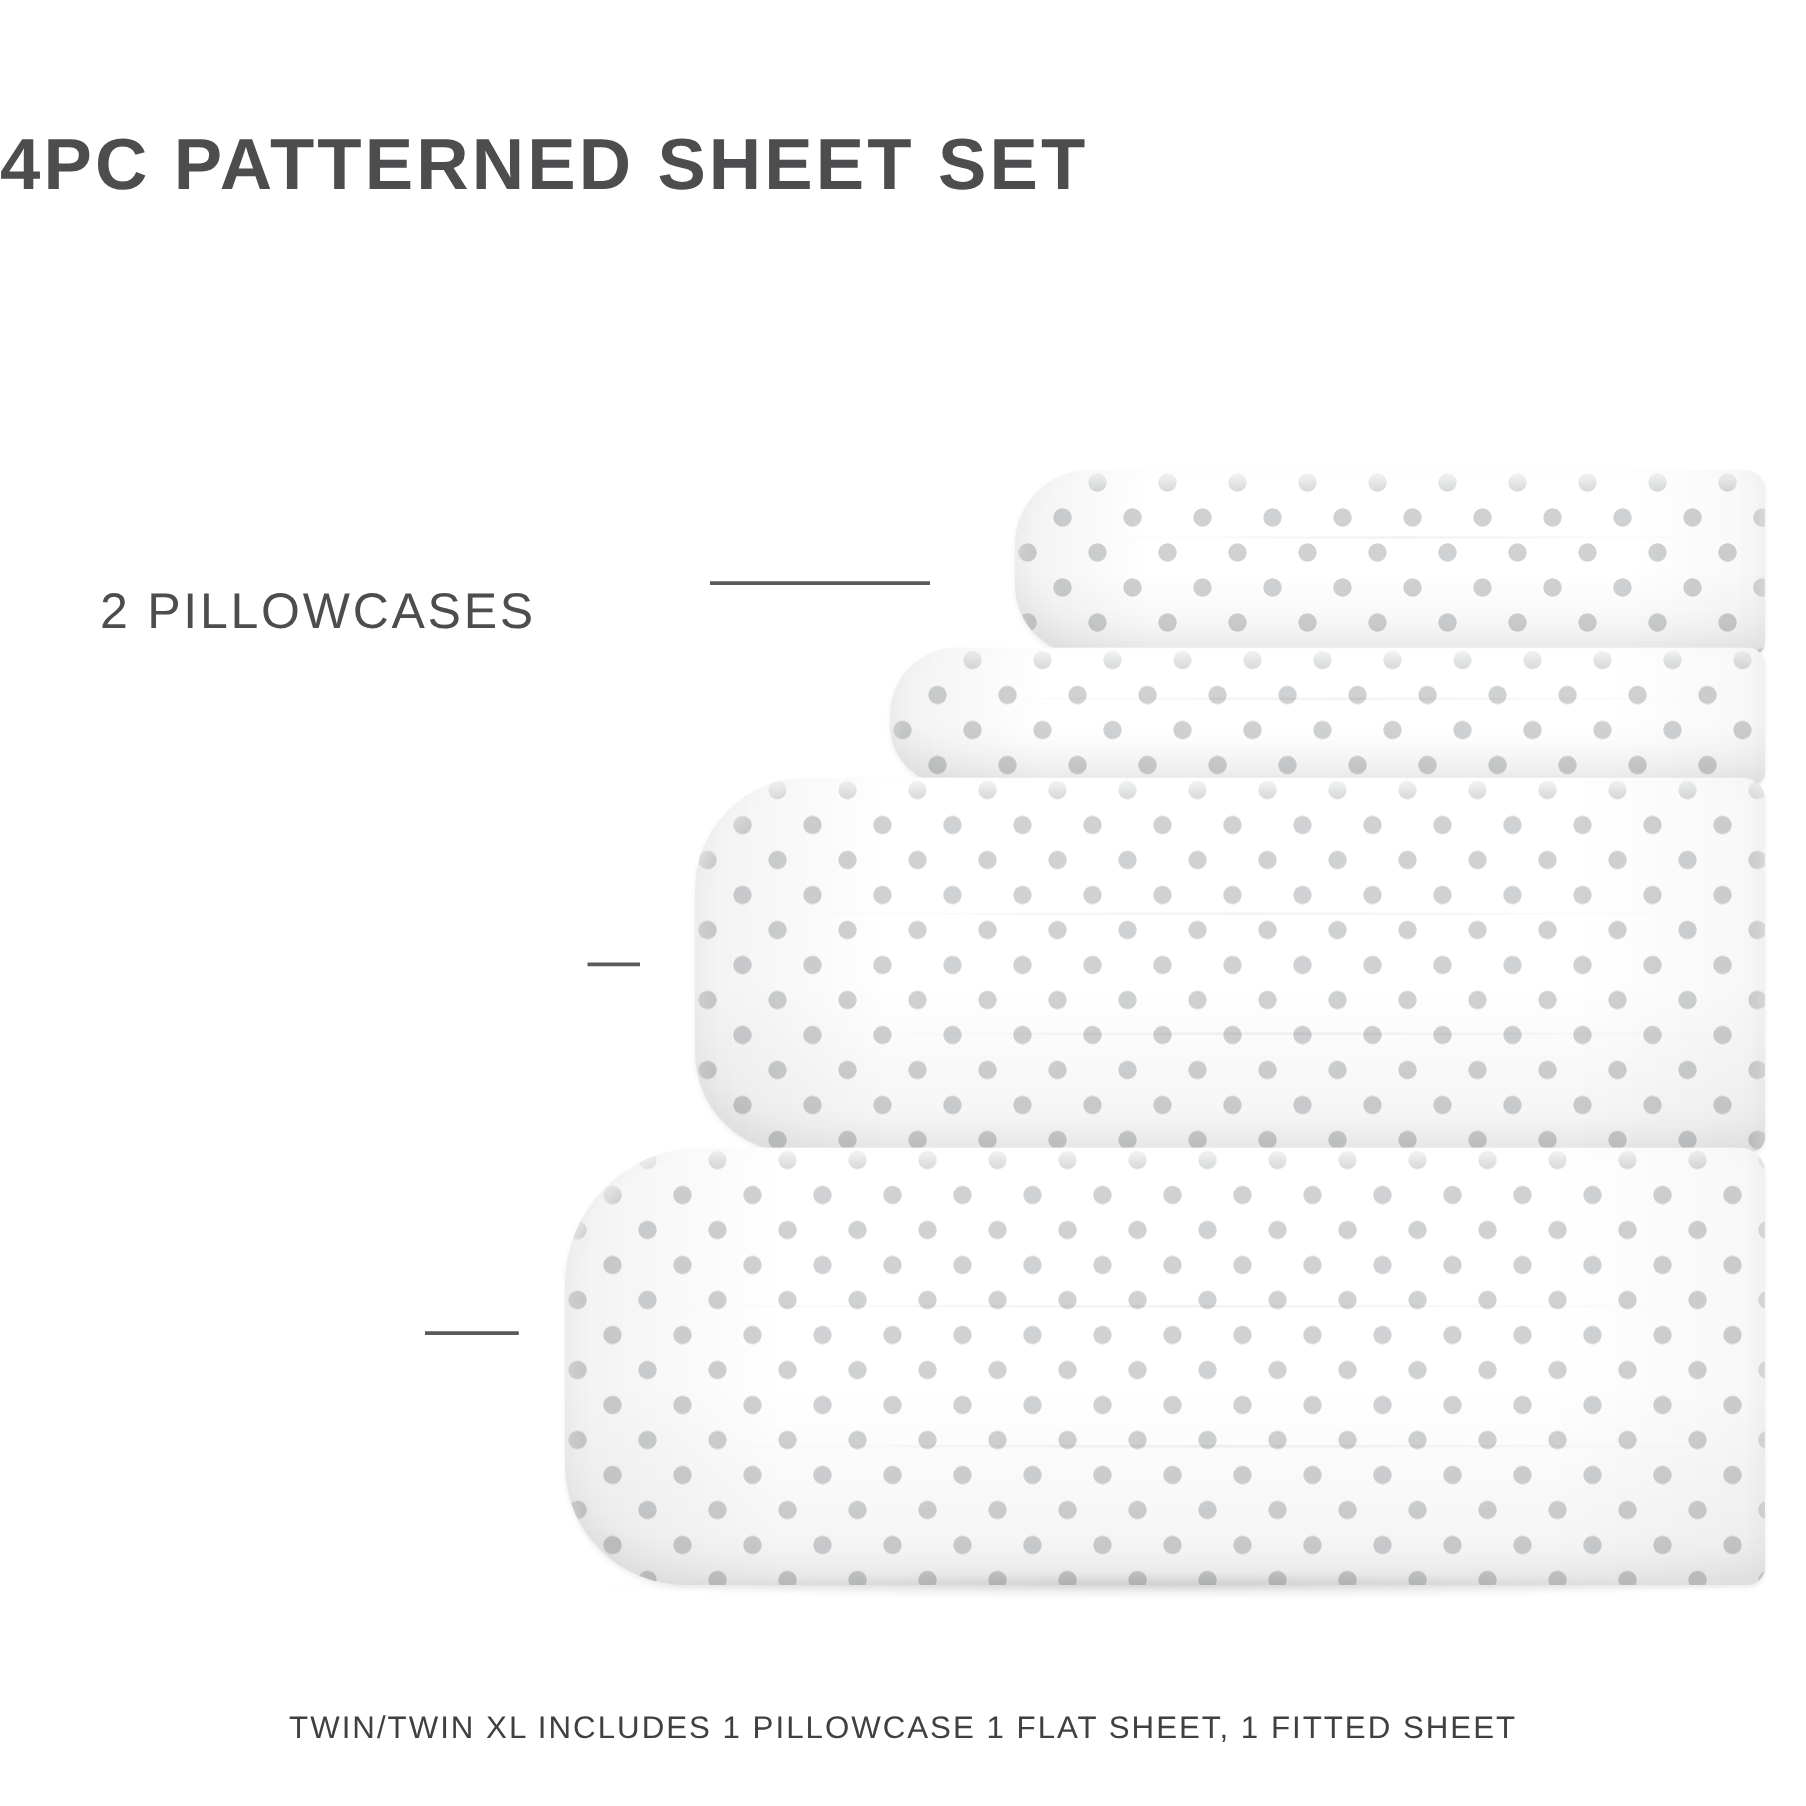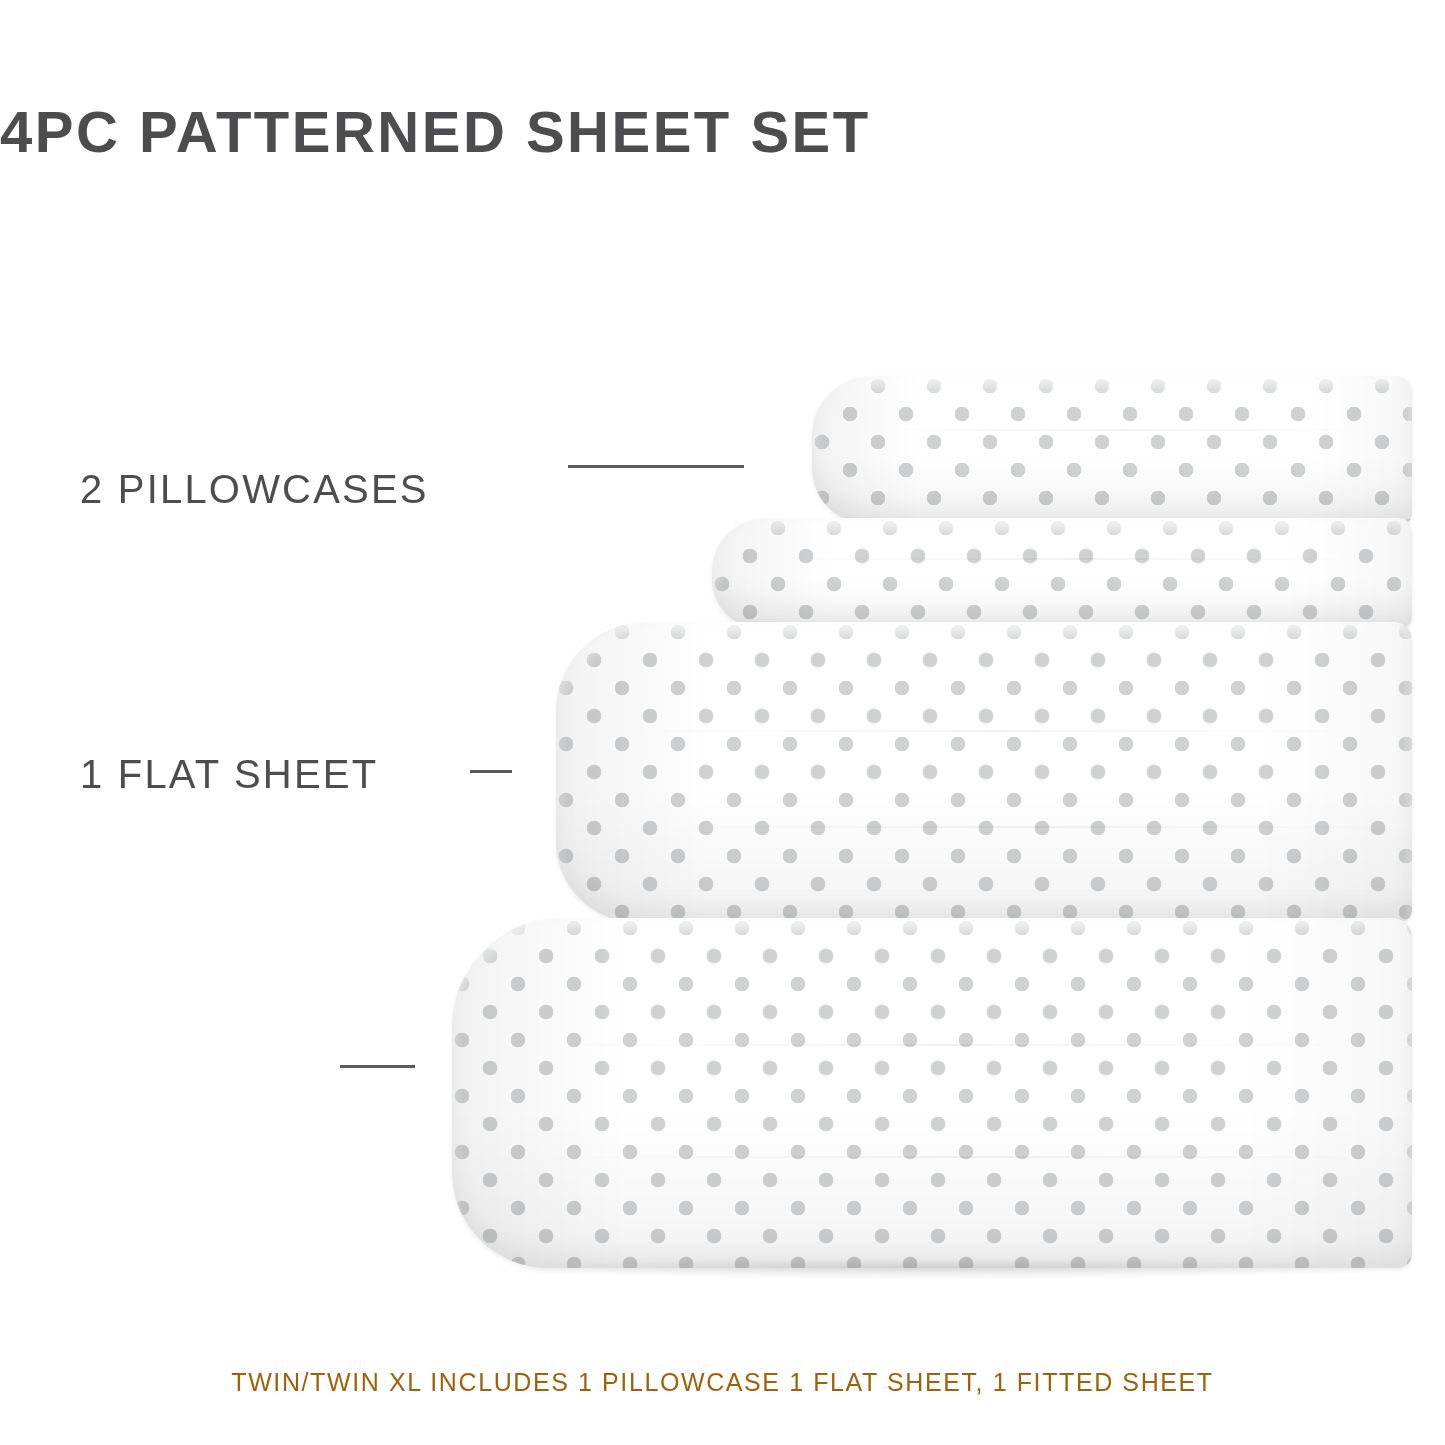--- a/index.html
+++ b/index.html
@@ -62,21 +62,21 @@
 
   
   .footer {
     position: absolute;
     left: 0;
     bottom: 48px;
     width: 100%;
     text-align: center;
     font-size: 25px;
     letter-spacing: 1.6px;
-    color: #a16207;
+    color: #404040;
     white-space: nowrap;
   }
 
   
   .stack {
     position: absolute;
     left: 0;
     top: 0;
     width: 1445px;
     height: 1445px;
@@ -196,20 +196,19 @@
       <div class="crease crease-a"></div>
       <div class="crease crease-b"></div>
     </div>
 
     <div class="stack-shadow"></div>
   </div>
 
   <div class="label label-pillowcases">2 PILLOWCASES</div>
   <div class="leader leader-1"></div>
 
-  <div class="label label-flat">1 FLAT SHEET</div>
   <div class="leader leader-2"></div>
 
   <div class="leader leader-3"></div>
 
   <div class="footer">TWIN/TWIN XL INCLUDES 1 PILLOWCASE 1 FLAT SHEET, 1 FITTED SHEET</div>
 
 </div>
 
 </body></html>

